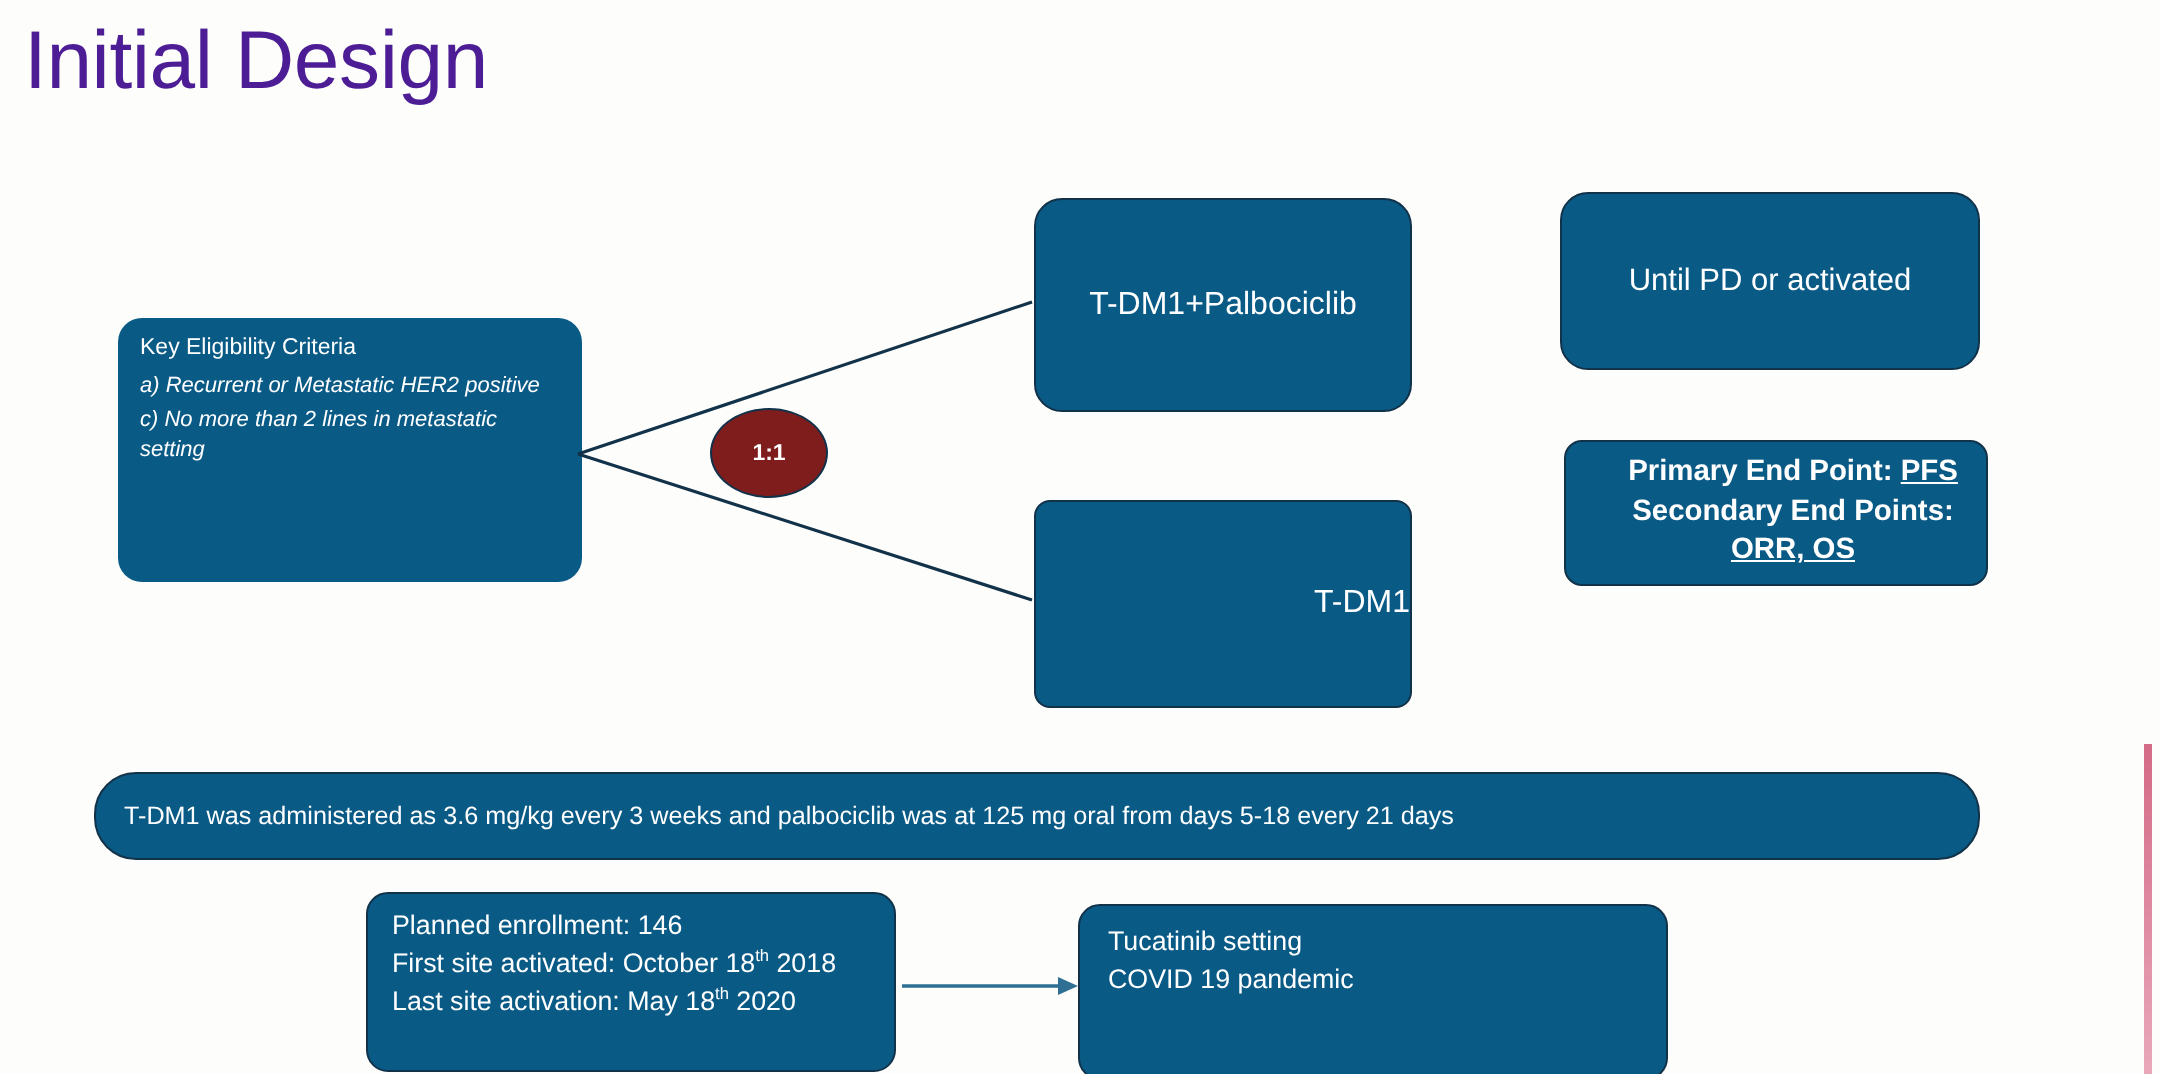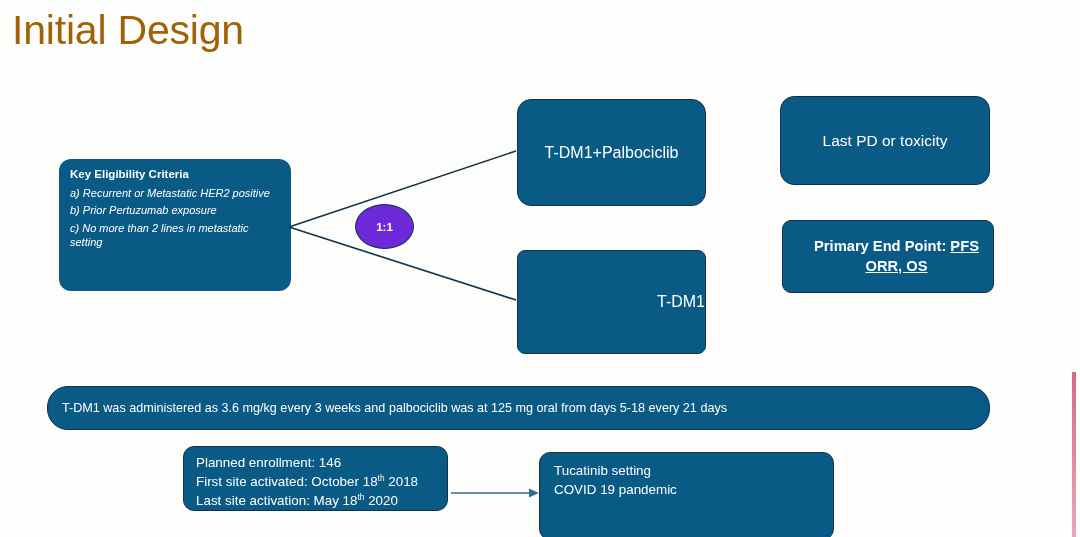--- a/index.html
+++ b/index.html
@@ -7,21 +7,21 @@
     width:1080px;height:537px;
     background:#fdfdfb;
     font-family:"Liberation Sans", sans-serif;
     overflow:hidden;
     position:relative;
   }
   #slide{position:absolute;inset:0;}
 
   .page-title{
     position:absolute;left:12px;top:6px;
-    font-size:41px;font-weight:400;color:#a16207;
+    font-size:41px;font-weight:400;color:#4c1d95;
     letter-spacing:-0.2px;line-height:1.2;
   }
 
   .box{
     position:absolute;
     background:#0a5a86;
     color:#ffffff;
     box-sizing:border-box;
     display:flex;
     flex-direction:column;
@@ -31,21 +31,21 @@
   .r14{border-radius:14px;}
   .outline{border:1.4px solid #12324a;}
 
   
   #criteria-box{
     left:59px;top:159px;width:232px;height:132px;
     border-radius:12px;
     padding:8px 10px 8px 11px;
     justify-content:flex-start;
   }
-  #criteria-box .ttl{font-size:11.5px;font-weight:700;line-height:1.35;margin-bottom:3px;}
+  #criteria-box .ttl{font-size:11.5px;font-weight:400;line-height:1.35;margin-bottom:3px;}
   #criteria-box .li{font-size:11px;font-weight:400;line-height:1.32;margin-bottom:3px;font-style:italic;}
 
   
   #arm1-box{left:517px;top:99px;width:189px;height:107px;font-size:16px;}
   #arm2-box{left:517px;top:250px;width:189px;height:104px;font-size:16px;border-radius:8px;align-items:flex-end;}
 
   
   #duration-box{left:780px;top:96px;width:210px;height:89px;font-size:15.5px;}
   #endpoints-box{
     left:782px;top:220px;width:212px;height:73px;
@@ -59,37 +59,37 @@
   #dosing-banner{
     left:47px;top:386px;width:943px;height:44px;
     border-radius:21px;
     padding:0 14px;
     font-size:12.6px;font-weight:400;
     justify-content:center;align-items:flex-start;
   }
 
   
   #enrollment-box{
-    left:183px;top:446px;width:265px;height:65px;
+    left:183px;top:446px;width:265px;height:90px;
     border-radius:11px;padding:6px 10px 6px 12px;
     font-size:13.4px;line-height:1.42;
     justify-content:flex-start;
   }
   #events-box{
     left:539px;top:452px;width:295px;height:88px;
     border-radius:11px;padding:8px 10px 8px 14px;
     font-size:13.4px;line-height:1.44;
     justify-content:flex-start;
   }
   sup{font-size:0.62em;vertical-align:super;line-height:0;}
 
   
   #randomization-node{
     position:absolute;left:355px;top:204px;width:57px;height:43px;
-    background:#6d28d9;border:1.6px solid #12324a;border-radius:50%;
+    background:#7f1d1d;border:1.6px solid #12324a;border-radius:50%;
     color:#fff;font-size:11.5px;font-weight:700;
     display:flex;align-items:center;justify-content:center;
     z-index:3;
   }
 
   svg.connectors{position:absolute;left:0;top:0;width:1080px;height:537px;z-index:1;pointer-events:none;}
 
   #right-edge-strip{
     position:absolute;left:1072px;top:372px;width:4px;height:165px;
     background:linear-gradient(to bottom,#d46a86,#e9a8ba);
@@ -106,43 +106,43 @@
   <svg class="connectors" viewBox="0 0 1080 537">
     <line x1="289" y1="227" x2="516" y2="151" stroke="#12324a" stroke-width="1.6"></line>
     <line x1="289" y1="227" x2="516" y2="300" stroke="#12324a" stroke-width="1.6"></line>
     <line x1="451" y1="493" x2="533" y2="493" stroke="#2e6f93" stroke-width="1.7"></line>
     <polygon points="539,493 529,488.5 529,497.5" fill="#2e6f93"></polygon>
   </svg>
 
   <div class="box" id="criteria-box">
     <div class="ttl">Key Eligibility Criteria</div>
     <div class="li">a) Recurrent or Metastatic HER2 positive</div>
-    <div class="li">b) Prior Pertuzumab exposure</div>
     <div class="li">c) No more than 2 lines in metastatic setting</div>
   </div>
 
   <div id="randomization-node">
     <span>1:1</span>
   </div>
 
   <div class="box center r14 outline" id="arm1-box">
     <span>T-DM1+Palbociclib</span>
   </div>
   <div class="box center outline" id="arm2-box">
     <span>T-DM1</span>
   </div>
 
   <div class="box center r14 outline" id="duration-box">
-    <span>Last PD or toxicity</span>
+    <span>Until PD or activated</span>
   </div>
 
   <div class="box center outline" id="endpoints-box">
     <div>
       <span>Primary End Point: </span><u>PFS</u>
     </div>
+    <div>Secondary End Points:</div>
     <div><u>ORR, OS</u></div>
   </div>
 
   <div class="box outline" id="dosing-banner">
     <span>T-DM1 was administered as 3.6 mg/kg every 3 weeks and palbociclib was at 125 mg oral from days 5-18 every 21 days</span>
   </div>
 
   <div class="box outline" id="enrollment-box">
     <div>Planned enrollment: 146</div>
     <div><span>First site activated: October 18</span><sup>th</sup><span> 2018</span></div>

